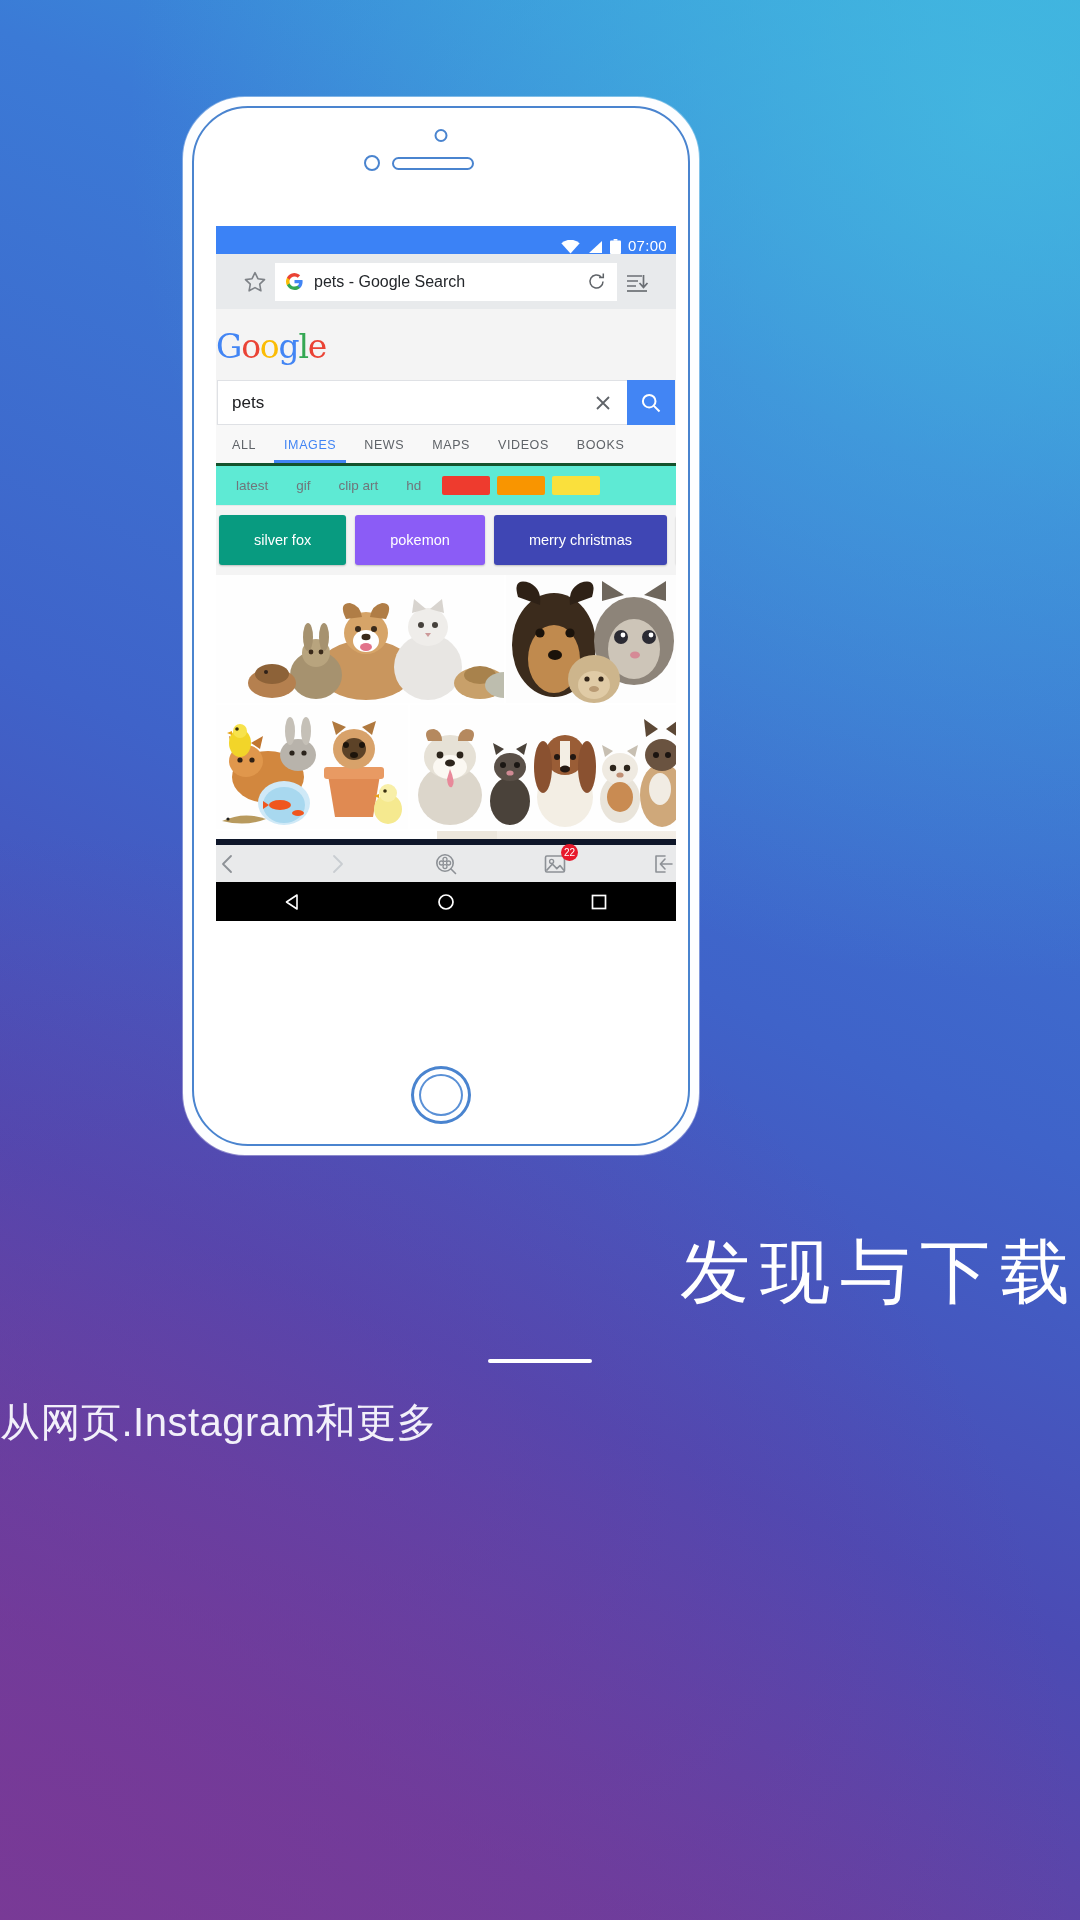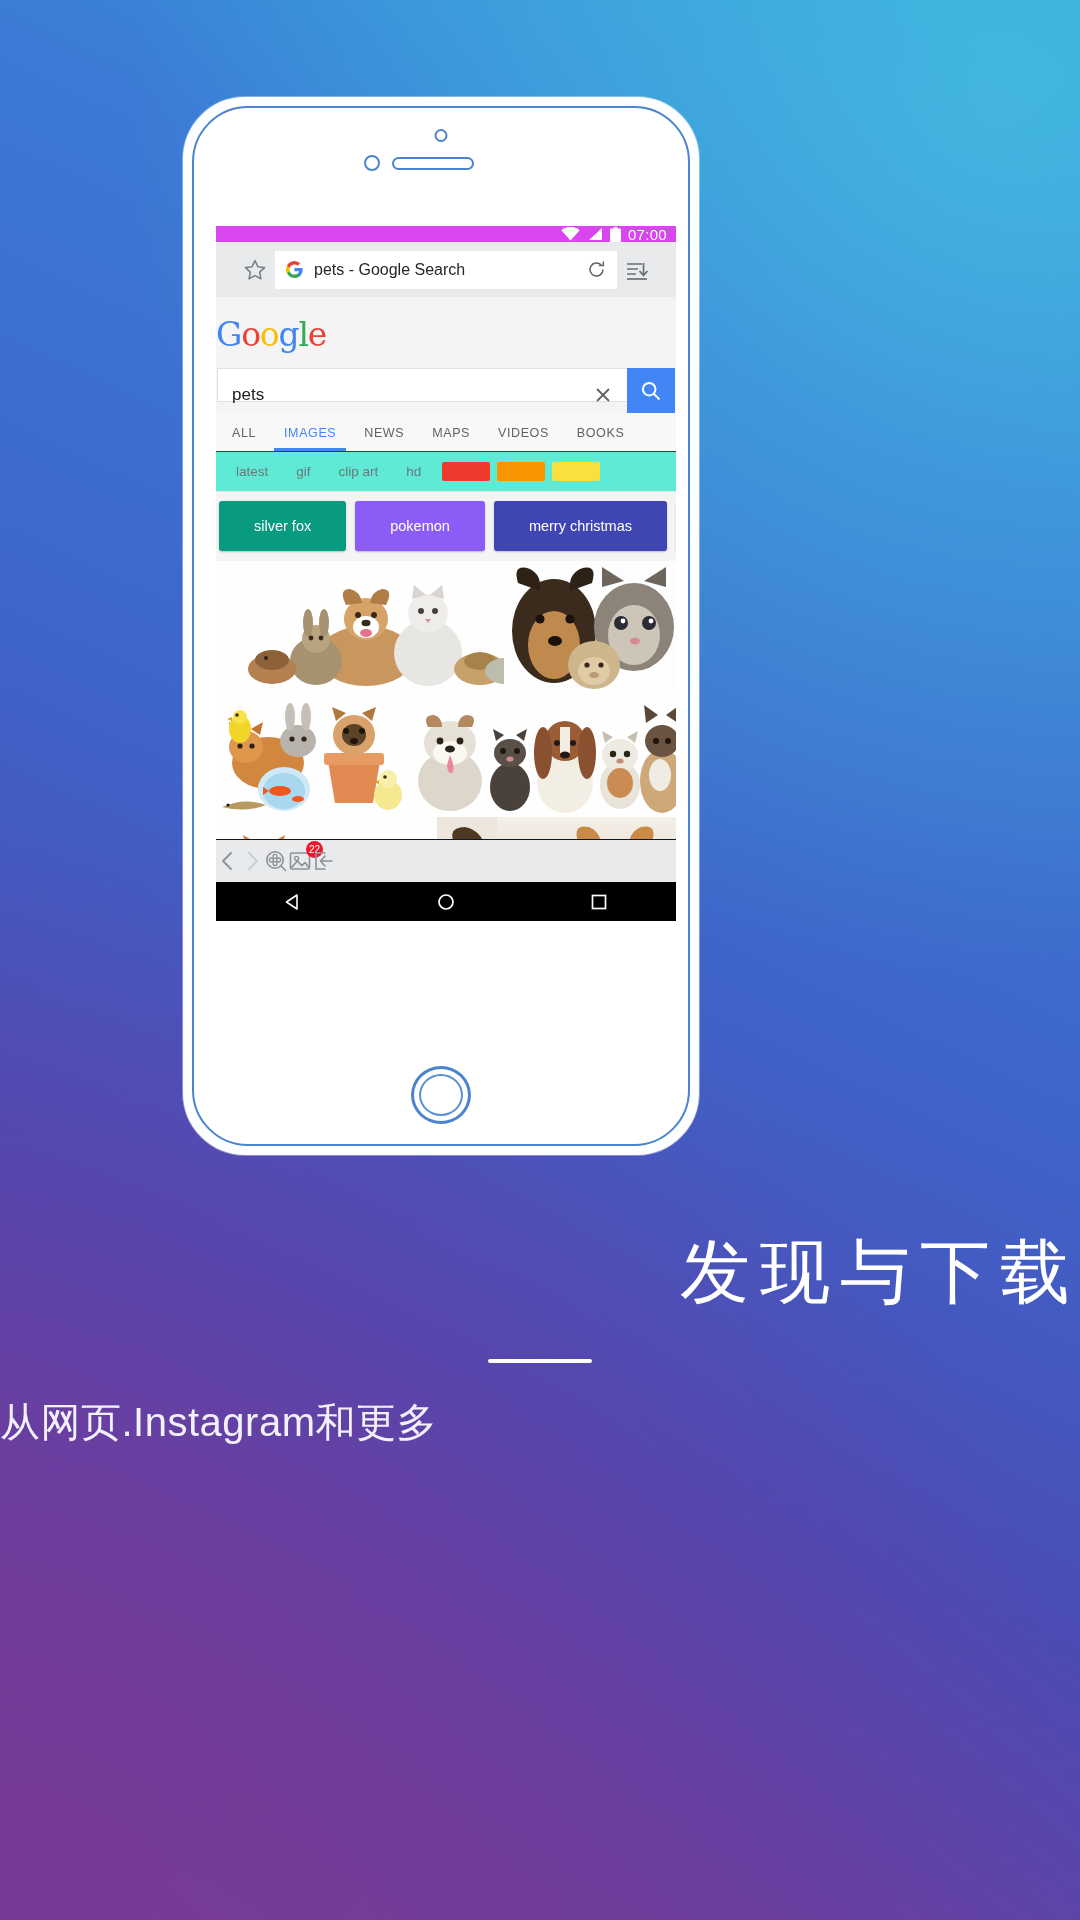--- a/index.html
+++ b/index.html
@@ -63,21 +63,21 @@
     border-radius:50%; border:2px solid #5a90d6;
   }
 
   
   .screen {
     position:absolute; left:28px; top:124px; width:460px; height:695px;
     overflow:hidden; background:#fff;
   }
 
   .statusbar {
-    height:16px; background:#d946ef; display:flex; align-items:center;
+    height:28px; background:#3b82f6; display:flex; align-items:flex-end;
     justify-content:flex-end; padding-right:9px; gap:7px;
   }
   .sb-time { color:#fff; font-size:15px; letter-spacing:.3px; }
   .ic-wifi { width:19px; height:14px; position:relative; }
   .ic-wifi svg, .ic-sig svg, .ic-bat svg { display:block; }
   .ic-sig { width:16px; height:14px; }
   .ic-bat { width:11px; height:15px; }
 
   .urlbar {
     height:55px; background:#e8eaec; display:flex; align-items:center;
@@ -97,32 +97,32 @@
   .gpage { background:#f4f4f4; }
   .glogo { text-align:left; padding:18px 0 14px; font-size:0; }
   .glogo span {
     font-family:"DejaVu Serif",serif; font-size:33px; font-weight:400;
     letter-spacing:-1.2px;
   }
   .gl-b{color:#4285f4}.gl-r{color:#ea4335}.gl-y{color:#fbbc05}.gl-g{color:#34a853}
 
   .searchrow { display:flex; padding:0 0 0 0; margin:0 1px; }
   .searchbox {
-    flex:1; height:34px; background:#fff; display:flex; align-items:flex-start;
+    flex:1; height:45px; background:#fff; display:flex; align-items:center;
     border:1px solid #dfe1e5; border-right:none; padding:16px 14px;
   }
   .searchbox .q { flex:1; font-size:17px; color:#202124; }
   .clear-x { width:20px; height:20px; }
   .searchbtn {
     width:48px; height:45px; background:#4285f4; display:flex;
     align-items:center; justify-content:center;
   }
 
   .tabs {
-    display:flex; background:#f8f8f8; border-bottom:1px solid #14532d;
+    display:flex; background:#f8f8f8; border-bottom:3px solid #14532d;
     padding:0 2px; overflow:hidden;
   }
   .tab {
     flex:0 0 auto; padding:13px 14px 11px; font-size:12.5px; color:#5f6368;
     letter-spacing:.6px; position:relative; white-space:nowrap;
   }
   .tab.active { color:#4285f4; }
   .tab.active::after {
     content:""; position:absolute; left:4px; right:4px; bottom:0;
     height:3px; background:#4285f4;
@@ -145,21 +145,21 @@
     box-shadow:0 1px 2px rgba(0,0,0,.22);
   }
 
   .grid { background:#fff; }
   .grow { display:flex; gap:2px; margin-bottom:2px; }
   .cellimg { position:relative; overflow:hidden; background:#fff; }
 
   .btmbar {
     position:absolute; left:0; right:0; bottom:39px; height:43px;
     background:#e9eaeb; display:flex; align-items:center;
-    justify-content:flex-start; border-top:1px solid #0f172a;
+    justify-content:space-between; border-top:6px solid #0f172a;
   }
   .bb { width:24px; height:24px; position:relative; }
   .badge {
     position:absolute; top:-8px; right:-11px; min-width:17px; height:17px;
     background:#e8192c; color:#fff; border-radius:50%; font-size:10px;
     display:flex; align-items:center; justify-content:center; padding:0 3px;
   }
 
   .navbar {
     position:absolute; left:0; right:0; bottom:0; height:39px; background:#000;

